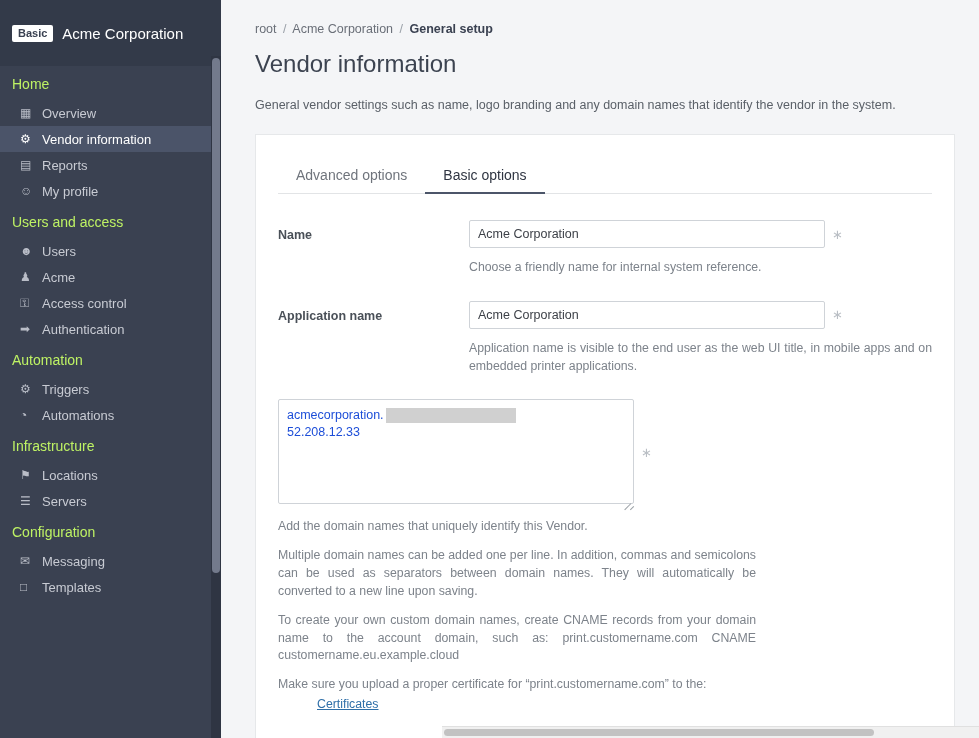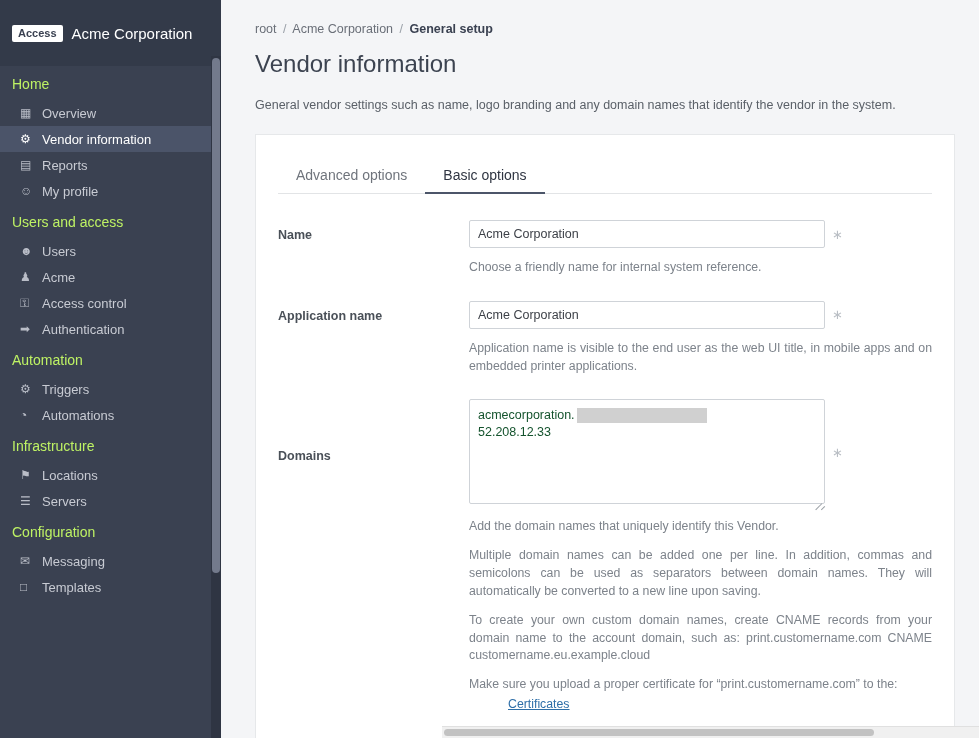--- a/index.html
+++ b/index.html
@@ -208,21 +208,21 @@
   }
   .row-gap { height: 24px; }
 
   .textarea {
     width: 356px;
     height: 105px;
     border: 1px solid #cfd3d8;
     border-radius: 2px;
     padding: 7px 8px;
     font-size: 12.5px;
-    color: #14532d;
+    color: #1d4ed8;
     box-sizing: border-box;
     background: #fff;
     resize: none;
     font-family: "Liberation Sans", sans-serif;
     line-height: 1.35;
     position: relative;
   }
   .ta-wrap { position: relative; width: 356px; }
   .redact {
     position: absolute;
@@ -280,21 +280,21 @@
     border-radius: 4px;
   }
 </style>
 </head>
 <body>
 
 <div class="app">
 
   <div class="sidebar">
     <div class="sidebar-header">
-      <span class="vendor-tag">Access</span>
+      <span class="vendor-tag">Basic</span>
       <span class="vendor-name">Acme Corporation</span>
     </div>
 
     <div class="nav">
 
       <div class="nav-section">Home</div>
       <div class="nav-item">
         <span class="ico">▦</span>
         <span class="lbl">Overview</span>
       </div>
@@ -405,21 +405,20 @@
               <input class="txt-input" type="text" value="Acme Corporation" style="">
               <span class="req-star">∗</span>
             </span>
             <div class="hint">Application name is visible to the end user as the web UI title, in mobile apps and on embedded printer applications.</div>
           </div>
         </div>
 
         <div class="row-gap"></div>
 
         <div class="row">
-          <div class="row-label" style="padding-top:50px;">Domains</div>
           <div class="row-field">
             <span style="display:inline-flex;align-items:flex-start;">
               <span class="ta-wrap">
                 <textarea class="textarea" style="">acmecorporation.
 52.208.12.33</textarea>
                 <span class="redact"></span>
                 <span class="ta-grip"></span>
               </span>
               <span class="req-star" style="padding-top:46px;">∗</span>
             </span>

